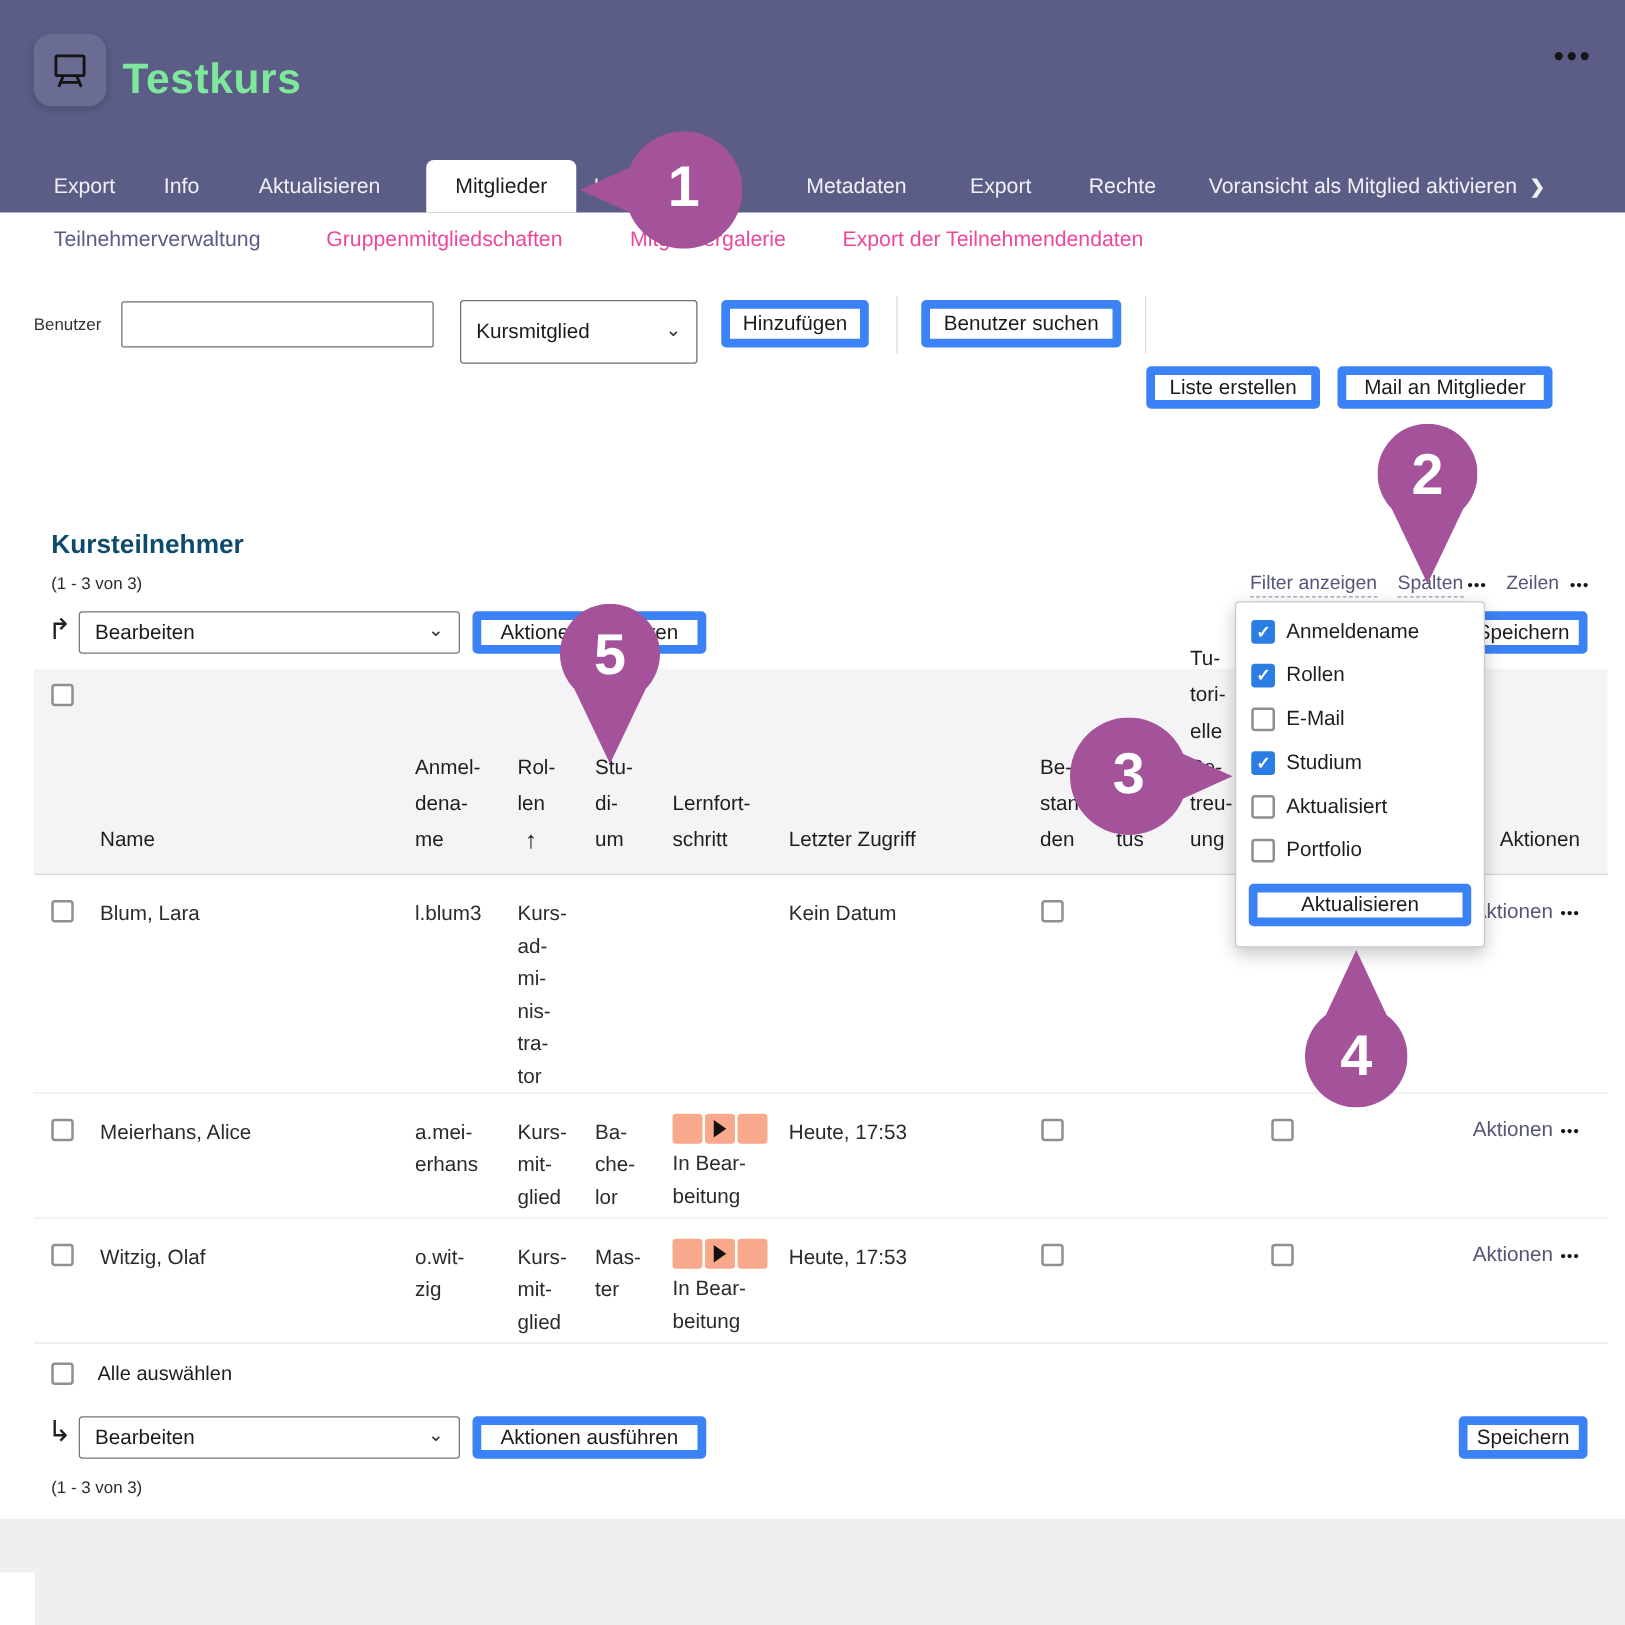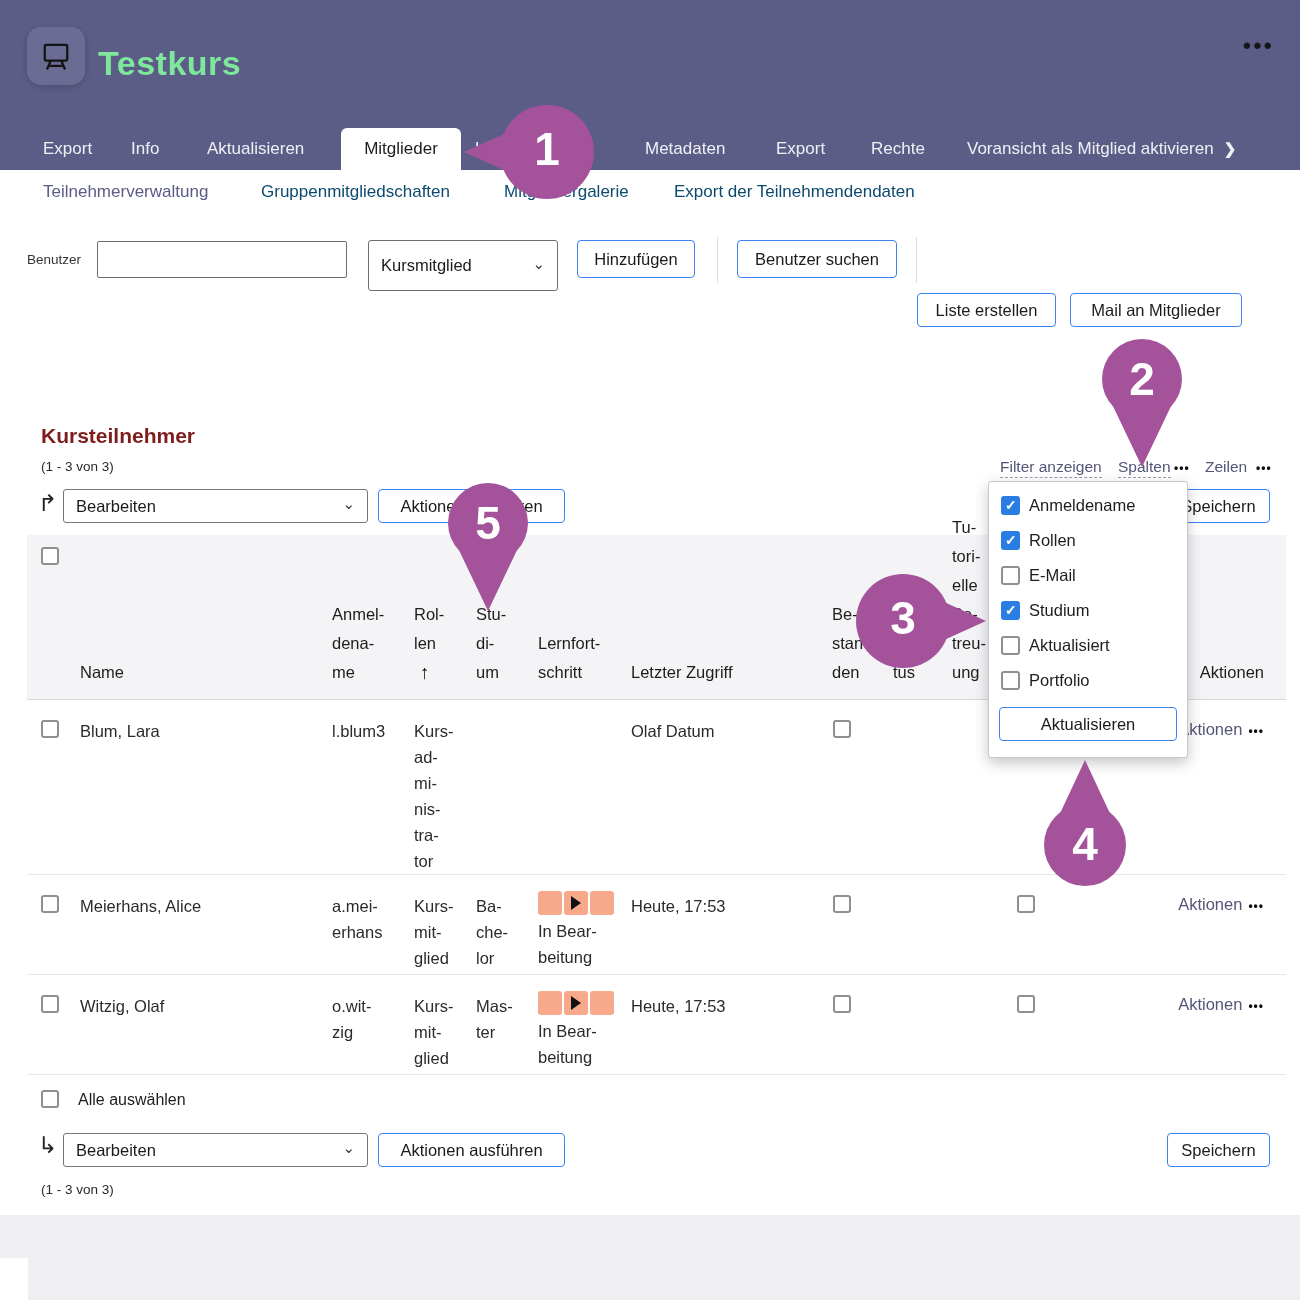--- a/index.html
+++ b/index.html
@@ -12,33 +12,33 @@
   #app-header { position:absolute; top:0; left:0; width:1300px; height:170px; background:#5c5d87; }
   #course-icon { position:absolute; left:27px; top:27px; width:58px; height:58px; background:#6b6c93; border-radius:14px; display:flex; align-items:center; justify-content:center; box-shadow:0 2px 6px rgba(0,0,0,.18); }
   #course-title { position:absolute; left:98px; top:44px; font-size:34px; font-weight:bold; color:#7ee79b; letter-spacing:.5px; }
   #window-dots { position:absolute; right:26px; top:32px; color:#161616; font-size:24px; letter-spacing:2px; cursor:pointer; }
   .nav-item { position:absolute; top:139px; font-size:17px; color:#eef0f4; cursor:pointer; }
   #tab-mitglieder { position:absolute; left:341px; top:128px; width:120px; height:42px; background:#fff; border-radius:6px 6px 0 0; display:flex; align-items:center; justify-content:center; font-size:17px; color:#1d1d1d; cursor:pointer; }
   #nav-preview { position:absolute; top:139px; left:967px; font-size:17px; color:#eef0f4; cursor:pointer; display:flex; gap:10px; align-items:center; }
   #nav-preview .chev { font-size:15px; font-weight:bold; }
 
   
-  .subnav-item { position:absolute; top:182px; font-size:17px; color:#0c4a6e; cursor:pointer; }
+  .subnav-item { position:absolute; top:182px; font-size:17px; color:#ec4899; cursor:pointer; }
   .subnav-item.active { color:#5b5c86; }
 
   
-  .btn { position:absolute; background:#fff; border:1px solid #3b82f6; border-radius:4px; display:flex; align-items:center; justify-content:center; font-size:16.5px; color:#1b1b1b; cursor:pointer; }
+  .btn { position:absolute; background:#fff; border:7px solid #3b82f6; border-radius:4px; display:flex; align-items:center; justify-content:center; font-size:16.5px; color:#1b1b1b; cursor:pointer; }
   .sel { position:absolute; background:#fff; border:1.5px solid #6f6f6f; border-radius:3px; display:flex; align-items:center; justify-content:space-between; padding:0 12px; font-size:16.5px; color:#1b1b1b; cursor:pointer; }
   .sel .chev { font-size:15px; color:#333; margin-top:-4px; }
   #benutzer-label { position:absolute; left:27px; top:252px; font-size:13.5px; color:#333; }
   #benutzer-input { position:absolute; left:97px; top:241px; width:250px; height:37px; border:1.5px solid #6f6f6f; border-radius:2px; background:#fff; font-size:16px; padding:0 8px; font-family:"Liberation Sans",sans-serif; }
   .vdivider { position:absolute; width:1px; background:#ddd; }
 
   
-  #kursteilnehmer-title { position:absolute; left:41px; top:424px; font-size:21px; font-weight:bold; color:#7f1d1d; }
+  #kursteilnehmer-title { position:absolute; left:41px; top:424px; font-size:21px; font-weight:bold; color:#0c4a6e; }
   .count-label { position:absolute; left:41px; font-size:13.5px; color:#2a2a2a; }
   .tbl-link { position:absolute; top:458px; font-size:15.5px; color:#545577; cursor:pointer; }
   .tbl-link.dashed { border-bottom:1px dashed #9a9ab4; padding-bottom:1px; }
   .mini-dots { position:absolute; top:461px; font-size:12px; color:#111; letter-spacing:1px; font-weight:bold; cursor:pointer; }
   .redirect-icon { position:absolute; font-size:23px; color:#222; }
 
   
   #thead { position:absolute; left:27px; top:535px; width:1259px; height:165px; background:#f4f4f6; border-bottom:1px solid #d8d8da; }
   .hdr-label { position:absolute; bottom:12px; font-size:16.5px; line-height:29px; color:#1d1d1d; white-space:pre-line; }
   #sort-arrow { position:absolute; bottom:12px; left:393px; font-size:19px; font-weight:bold; color:#111; line-height:29px; }
@@ -171,21 +171,21 @@
   <span class="cb row-cb" style="left:14px; top:20px;"></span>
   <div class="cell" style="left:53px; top:18px;">Blum, Lara</div>
   <div class="cell pre" style="left:305px; top:18px;">l.blum3</div>
   <div class="cell pre" style="left:387px; top:18px;">Kurs-
 ad-
 mi-
 nis-
 tra-
 tor</div>
   <div class="cell pre" style="left:449px; top:18px;"></div>
-  <div class="cell" style="left:604px; top:18px;">Olaf Datum</div>
+  <div class="cell" style="left:604px; top:18px;">Kein Datum</div>
   <span class="cb row-cb" style="left:806px; top:20px;"></span>
   <span class="cb row-cb" style="left:990px; top:20px;"></span>
   <div class="actions-link" style="top:20px;"><span>Aktionen</span><span class="dts">•••</span></div>
 </div>
 
 <div class="trow" style="top:875px; height:100px;">
   <span class="cb row-cb" style="left:14px; top:20px;"></span>
   <div class="cell" style="left:53px; top:18px;">Meierhans, Alice</div>
   <div class="cell pre" style="left:305px; top:18px;">a.mei-
 erhans</div>

